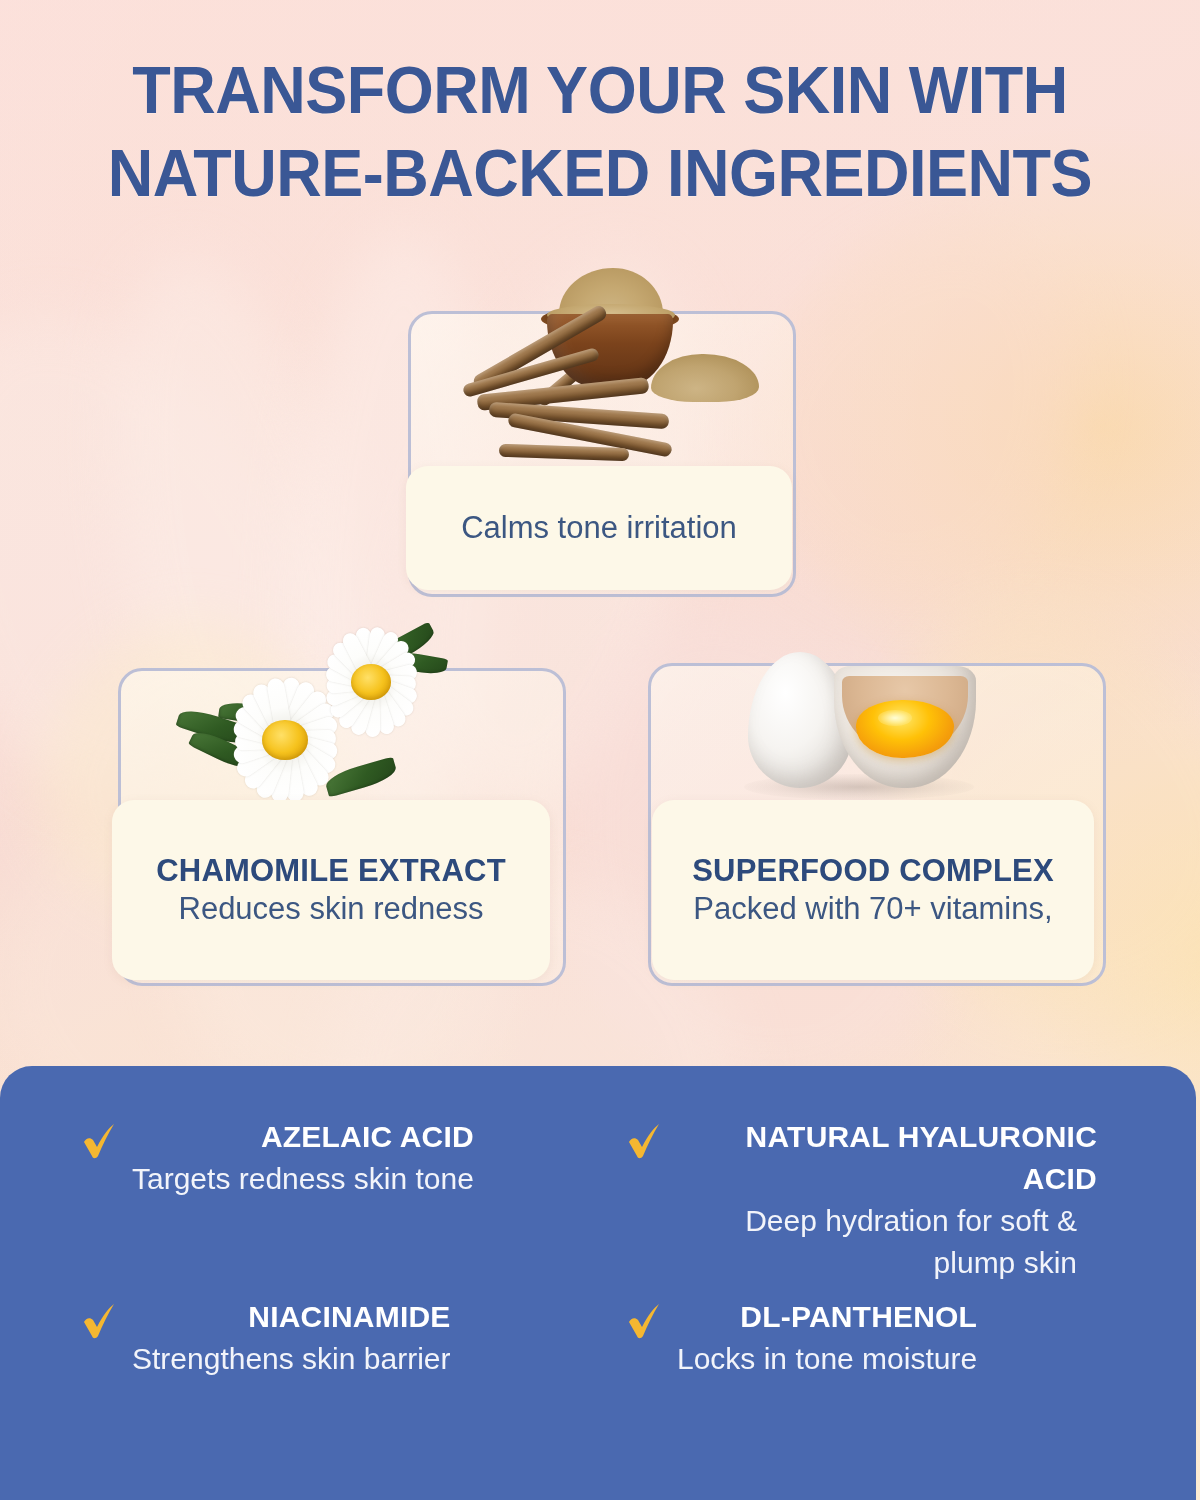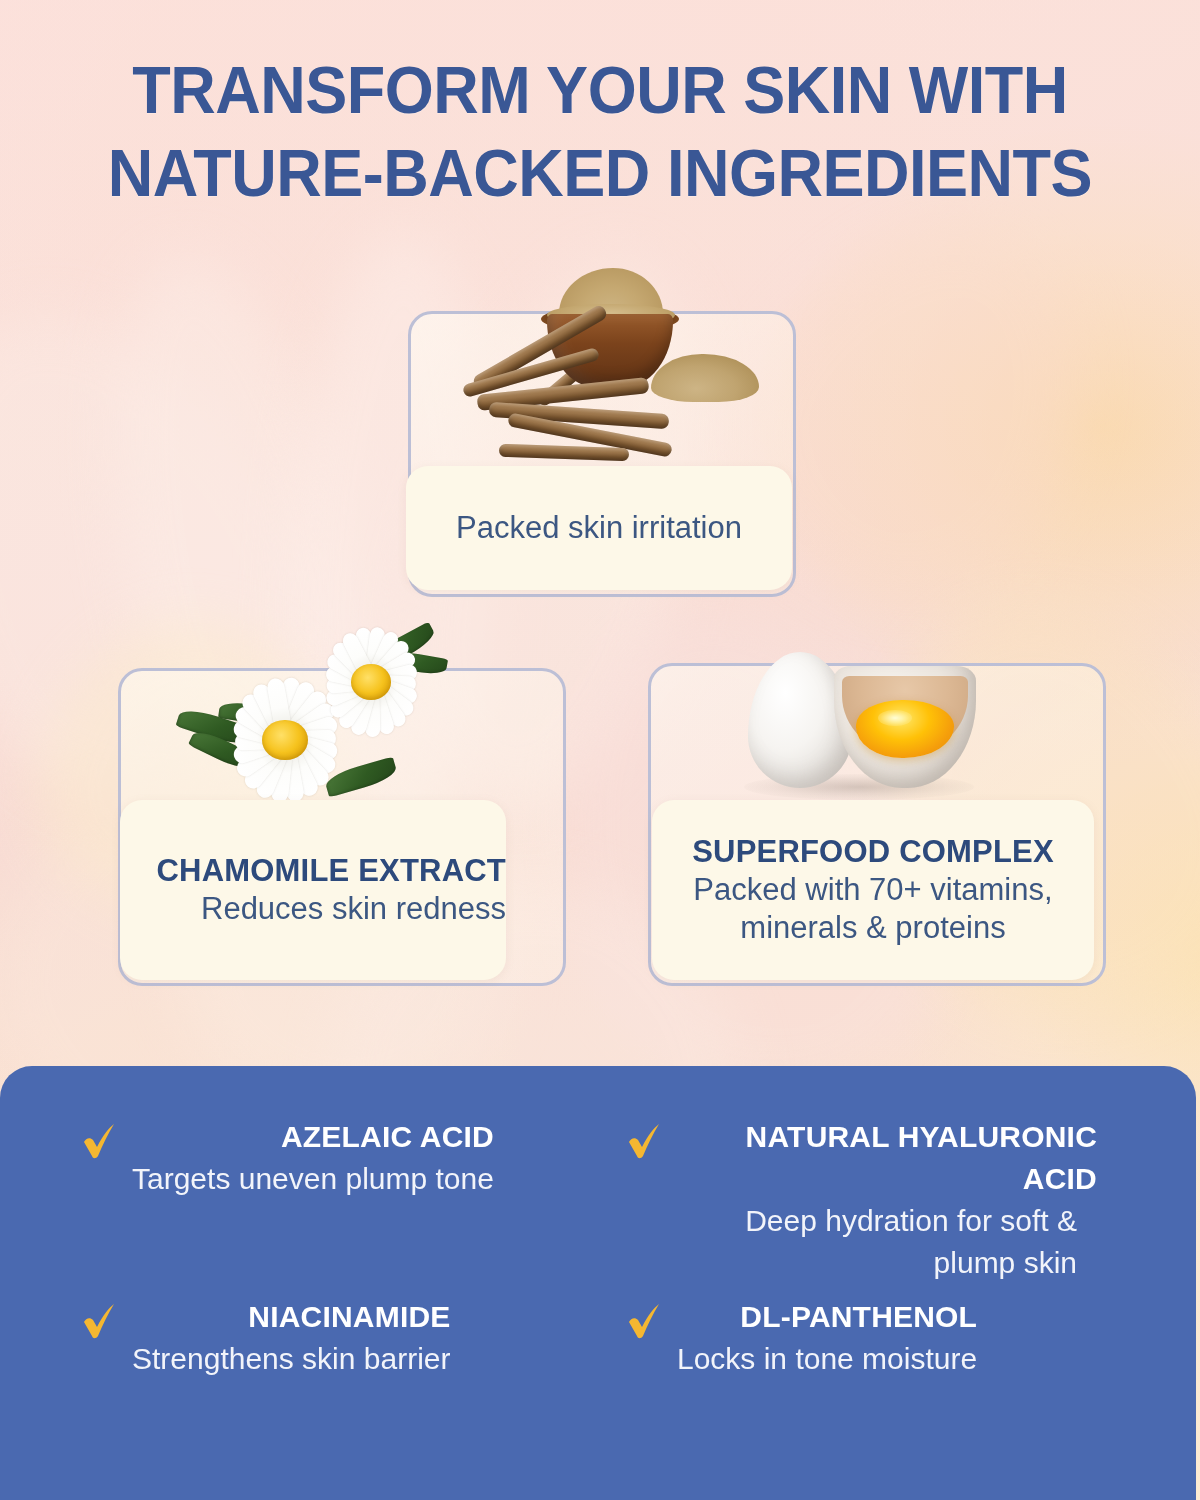--- a/index.html
+++ b/index.html
@@ -111,21 +111,21 @@
     color: #3c5782;
     font-weight: 400;
     font-size: 31px;
     line-height: 38px;
   }
 
   
   #card-licorice  { left: 408px; top: 311px; width: 382px; height: 280px; }
   #lbl-licorice   { left: 406px; top: 466px; width: 386px; height: 124px; }
   #card-chamomile { left: 118px; top: 668px; width: 442px; height: 312px; }
-  #lbl-chamomile  { left: 120px; top: 800px; width: 386px; height: 180px; align-items: flex-end; }
+  #lbl-chamomile  { left: 112px; top: 800px; width: 438px; height: 180px; }
   #card-superfood { left: 648px; top: 663px; width: 452px; height: 317px; }
   #lbl-superfood  { left: 652px; top: 800px; width: 442px; height: 180px; }
 
   
   
   #img-licorice { left: 455px; top: 262px; width: 300px; height: 200px; }
   .bowl {
     position: absolute; left: 92px; top: 52px; width: 126px; height: 74px;
     background: linear-gradient(180deg, #9a5c2c 0%, #7b431c 40%, #5e3114 100%);
     border-radius: 6px 6px 62px 62px / 8px 8px 82px 82px;
@@ -303,21 +303,21 @@
     <div class="bowl"></div>
     <div class="powder-pile"></div>
     <div class="stick s1"></div>
     <div class="stick s2"></div>
     <div class="stick s3"></div>
     <div class="stick s4"></div>
     <div class="stick s5"></div>
     <div class="stick s7"></div>
   </div>
   <div class="label-box" id="lbl-licorice">
-    <div class="label-sub">Packed skin irritation</div>
+    <div class="label-sub">Calms tone irritation</div>
   </div>
 
   <div class="card" id="card-chamomile"></div>
   <div class="card-img" id="img-chamomile">
 
     <div class="leaf" style="left:2px;  top:108px; width:74px; height:22px; transform:rotate(18deg);"></div>
     <div class="leaf" style="left:14px; top:132px; width:66px; height:20px; transform:rotate(26deg);"></div>
     <div class="leaf" style="left:44px; top:96px;  width:56px; height:18px; transform:rotate(8deg);"></div>
     <div class="leaf" style="left:150px;top:158px; width:72px; height:22px; transform:rotate(-16deg);"></div>
     <div class="leaf" style="left:196px;top:28px;  width:66px; height:20px; transform:rotate(-28deg);"></div>
@@ -385,33 +385,32 @@
     <div class="egg-whole"></div>
     <div class="shell-half">
       <div class="shell-inner"></div>
       <div class="yolk"></div>
       <div class="yolk-hl"></div>
     </div>
   </div>
   <div class="label-box" id="lbl-superfood">
     <div class="label-title">SUPERFOOD COMPLEX</div>
     <div class="label-sub">Packed with 70+ vitamins,</div>
-    <div class="label-sub">minerals &amp; proteins</div>
   </div>
 
   <div id="benefits">
     <div class="benefit-grid">
 
       <div class="benefit">
         <svg class="check-icon" viewBox="0 0 34 40">
           <path d="M2 20 C4 16 8 15 11 18 L15 25 C21 13 27 6 32 2 C26 12 20 24 16 34 C14 37 11 37 10 34 Z" fill="#f5b731"></path>
         </svg>
         <div class="benefit-text">
           <div class="benefit-name">AZELAIC ACID</div>
-          <div class="benefit-desc">Targets uneven plump tone</div>
+          <div class="benefit-desc">Targets redness skin tone</div>
         </div>
       </div>
 
       <div class="benefit">
         <svg class="check-icon" viewBox="0 0 34 40">
           <path d="M2 20 C4 16 8 15 11 18 L15 25 C21 13 27 6 32 2 C26 12 20 24 16 34 C14 37 11 37 10 34 Z" fill="#f5b731"></path>
         </svg>
         <div class="benefit-text">
           <div class="benefit-name" style="max-width:420px;">NATURAL HYALURONIC ACID</div>
           <div class="benefit-desc" style="max-width:400px;">Deep hydration for soft &amp; plump skin</div>

